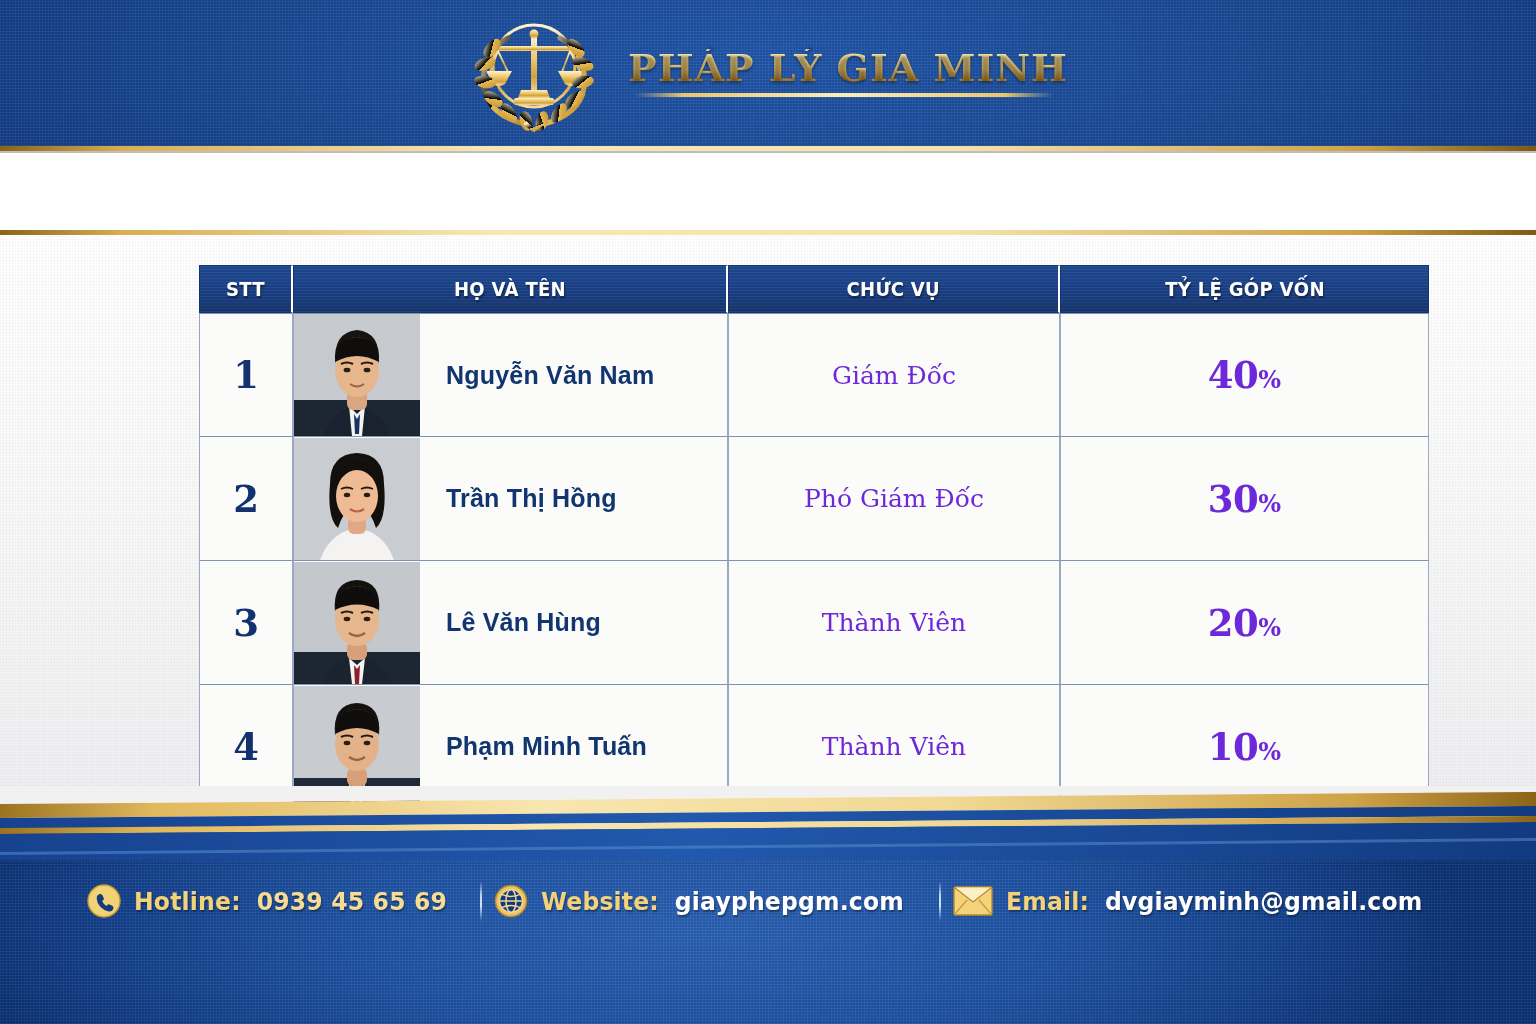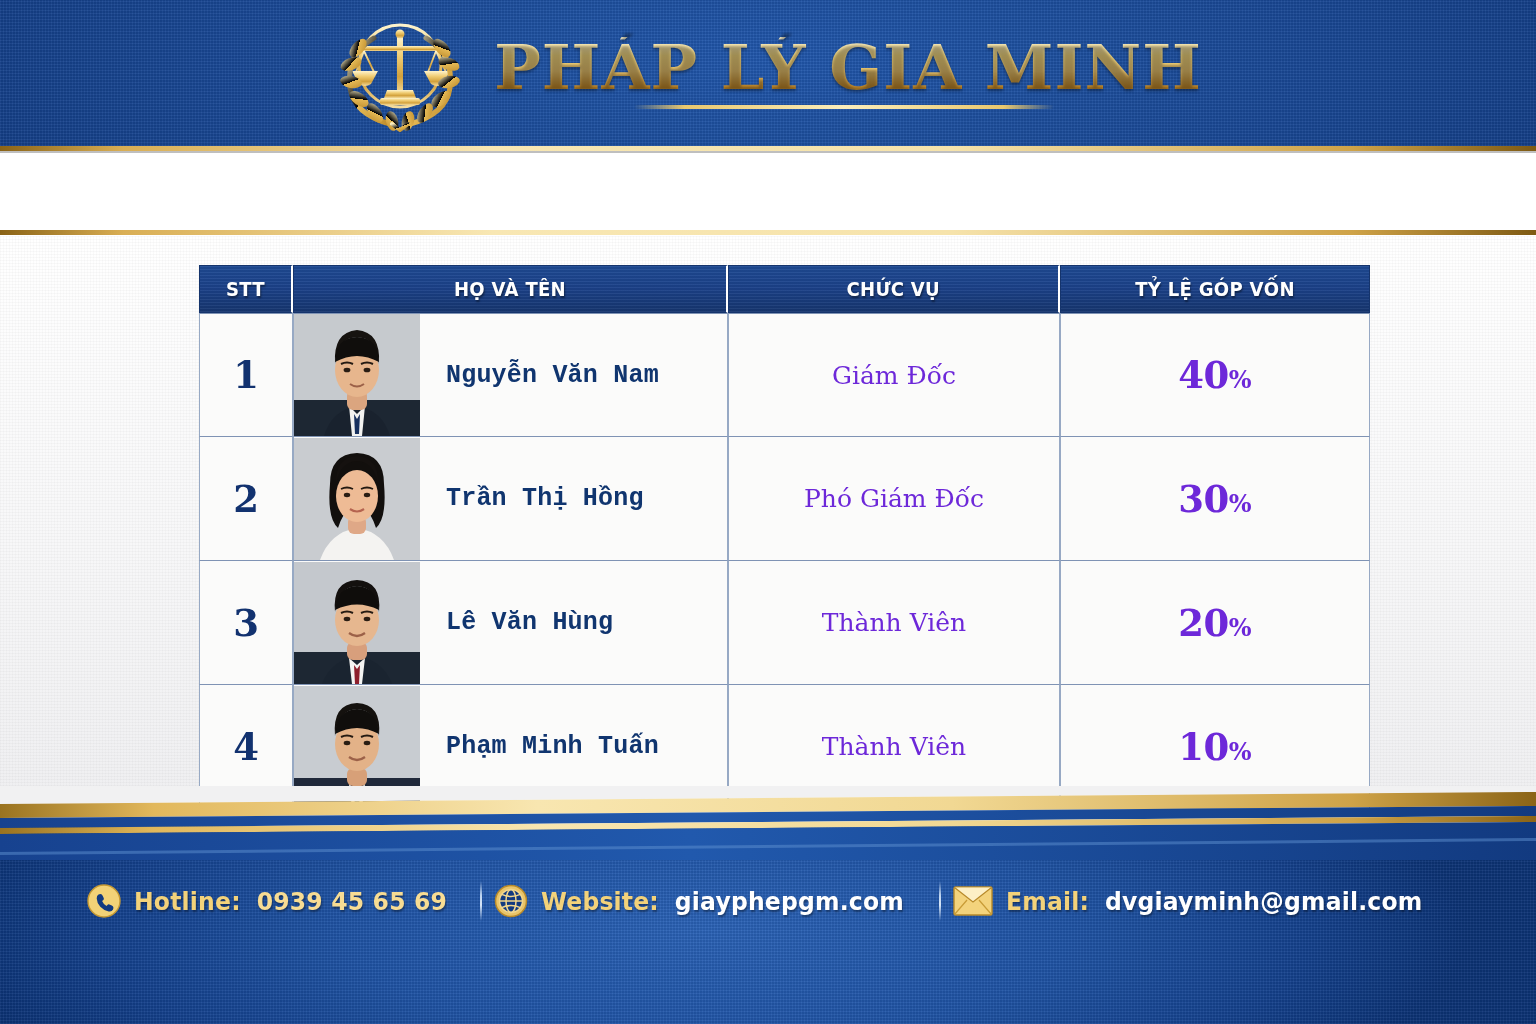--- a/index.html
+++ b/index.html
@@ -55,21 +55,21 @@
     align-items: center;
     justify-content: center;
     gap: 20px;
     z-index: 3;
   }
   #logo-emblem { width: 132px; height: 118px; flex: 0 0 auto; }
   #brand-wrap { display: flex; flex-direction: column; align-items: center; }
   #brand-name {
     font-family: "DejaVu Serif", serif;
     font-weight: bold;
-    font-size: 62px;
+    font-size: 38px;
     letter-spacing: 1px;
     line-height: 1;
     background: linear-gradient(180deg, #fdf3c8 0%, #f4d377 28%, #d9a game 45%, #e7bc63 52%, #c1862c 80%, #f0d694 100%);
     background: linear-gradient(180deg, #fdf6d6 0%, #f5d87f 30%, #e3b košice 45%, #e9c36d 55%, #bd8426 82%, #f2dc9d 100%);
     background: linear-gradient(180deg, #fdf6d6 0%, #f5d87f 30%, #e9c36d 55%, #bd8426 82%, #f2dc9d 100%);
     -webkit-background-clip: text;
     background-clip: text;
     color: transparent;
     text-shadow: 0 2px 3px rgba(0,0,0,.35);
     white-space: nowrap;
@@ -163,21 +163,21 @@
     border-right: 1px solid #97a9c4;
     height: 124px;
     vertical-align: middle;
     position: relative;
   }
   #members-table tbody tr:first-child td { border-top: 1px solid #7f93b4; }
 
   .col-stt   { width: 94px; }
   .col-name  { width: 435px; }
   .col-role  { width: 332px; }
-  .col-ratio { width: 310px; }
+  .col-ratio { width: 369px; }
 
   .cell-stt {
     text-align: center;
     font-family: "DejaVu Serif", serif;
     font-weight: bold;
     font-size: 37px;
     color: #12326f;
   }
 
   
@@ -191,21 +191,21 @@
     flex: 0 0 auto;
     width: 126px;
     height: 122px;
     position: relative;
     overflow: hidden;
     background: #c9cdd2;
   }
   .photo svg { display: block; width: 126px; height: 122px; }
   .name-label {
     padding-left: 26px;
-    font-family: Liberation Mono, monospace;
+    font-family: Liberation Sans, sans-serif;
     font-weight: bold;
     font-size: 25px;
     color: #10356f;
     letter-spacing: .2px;
     white-space: nowrap;
   }
 
   .cell-role {
     text-align: center;
     font-family: "DejaVu Serif", serif;

